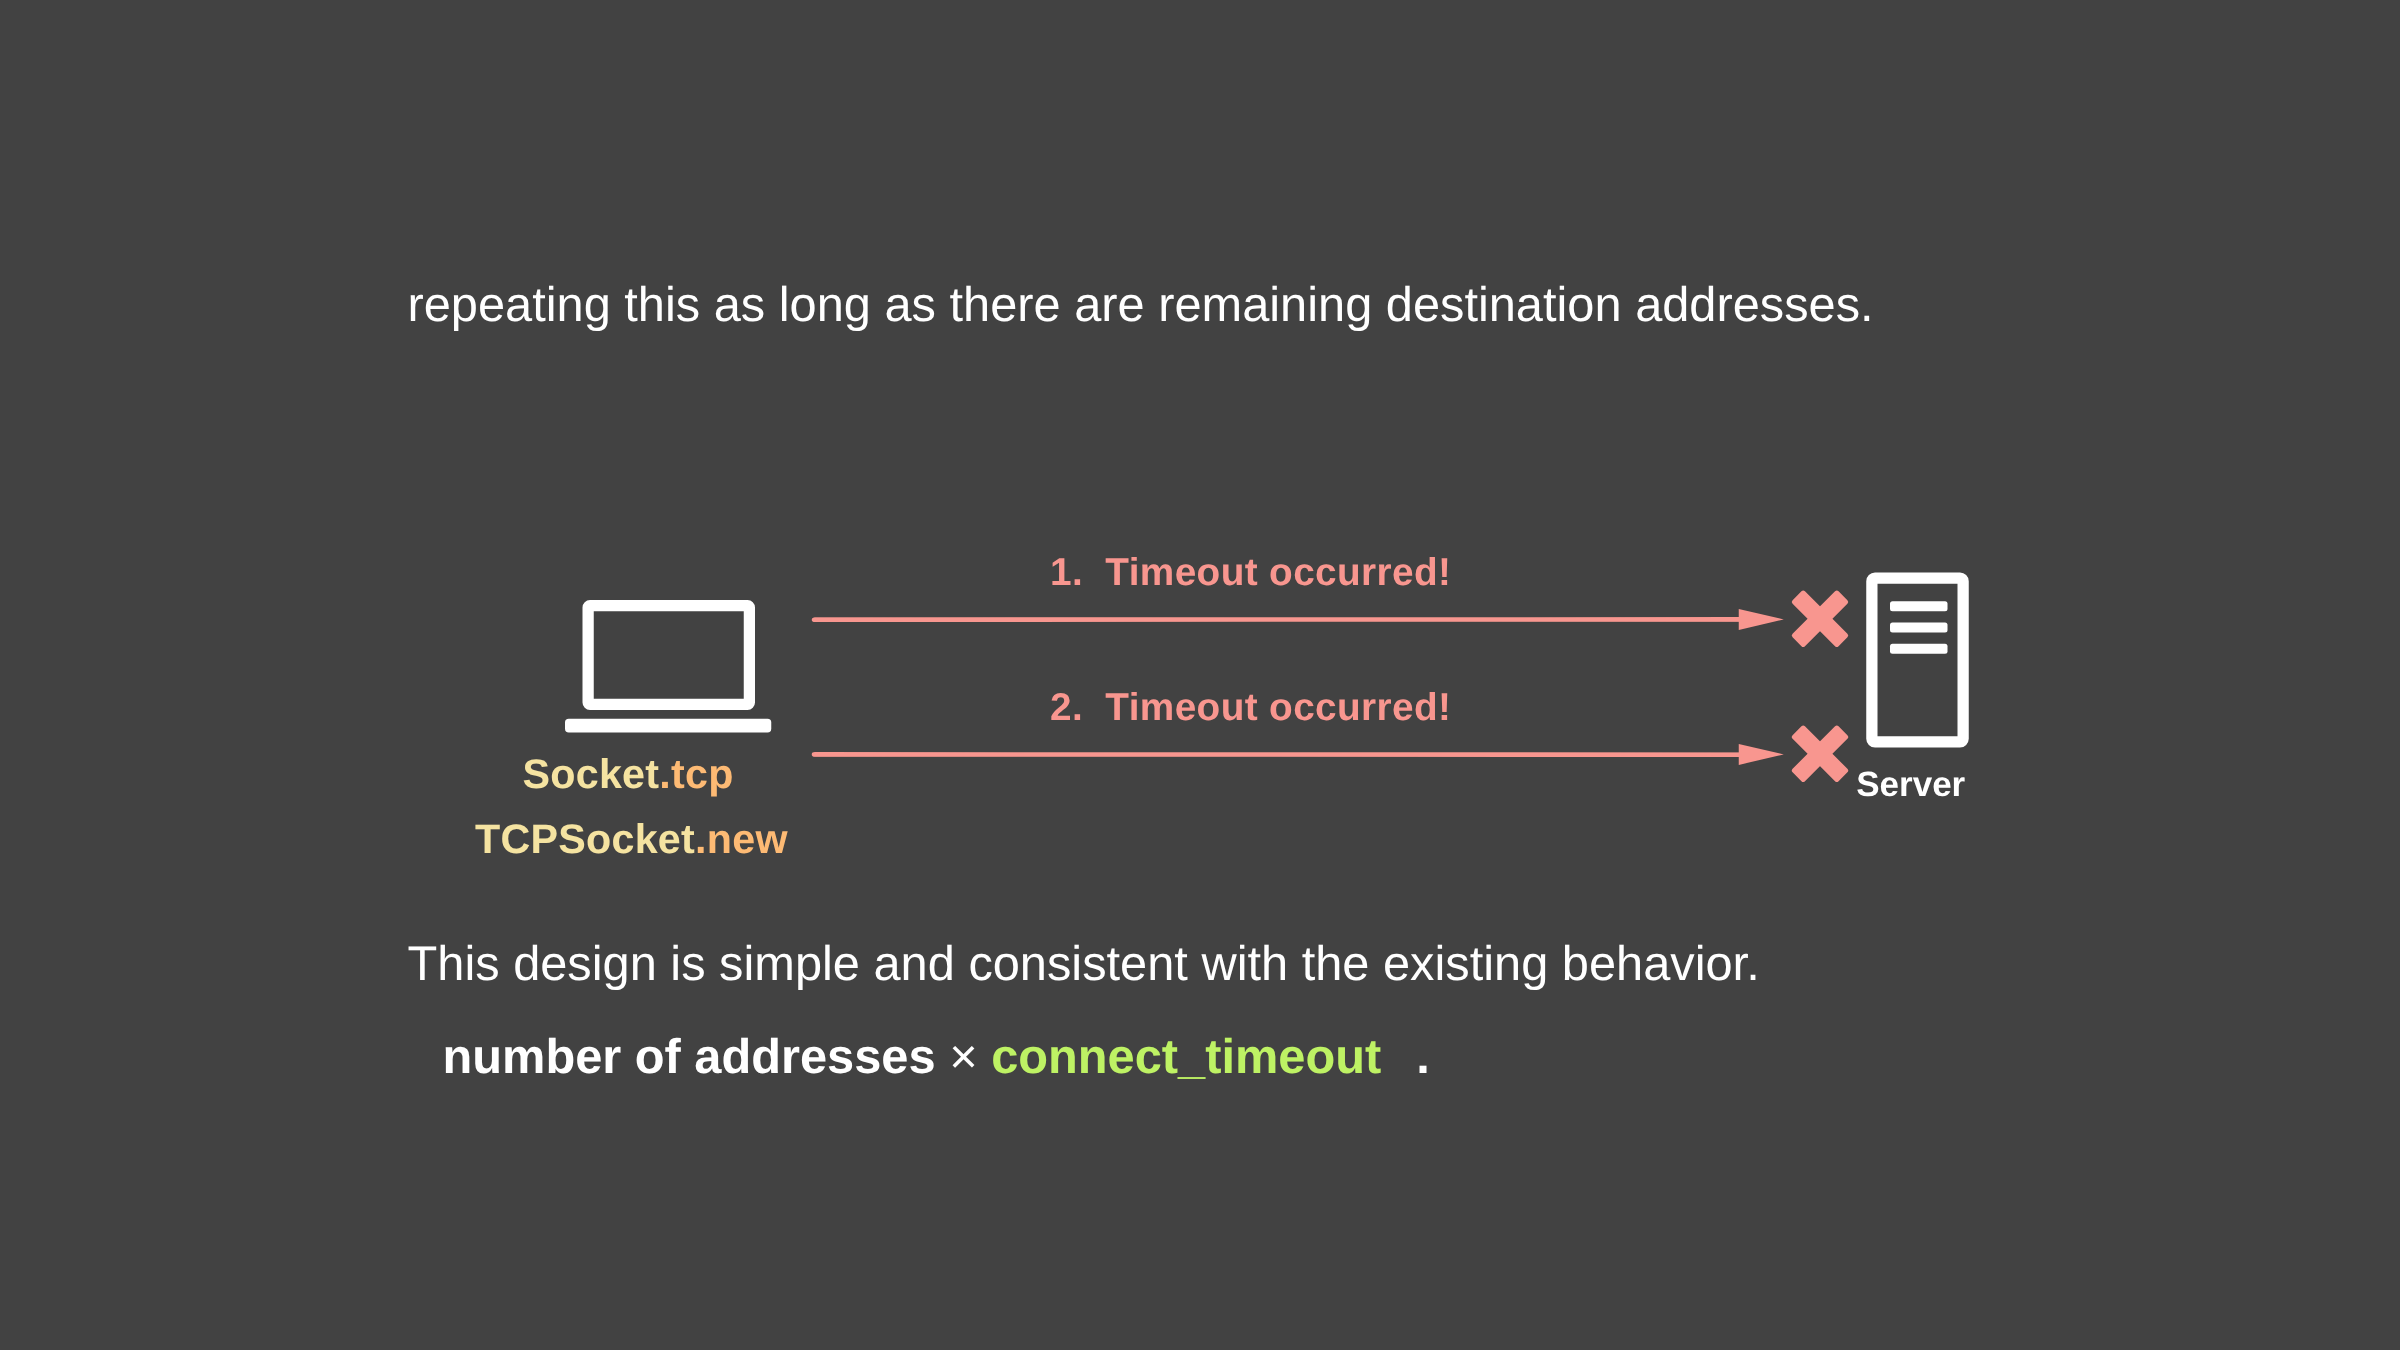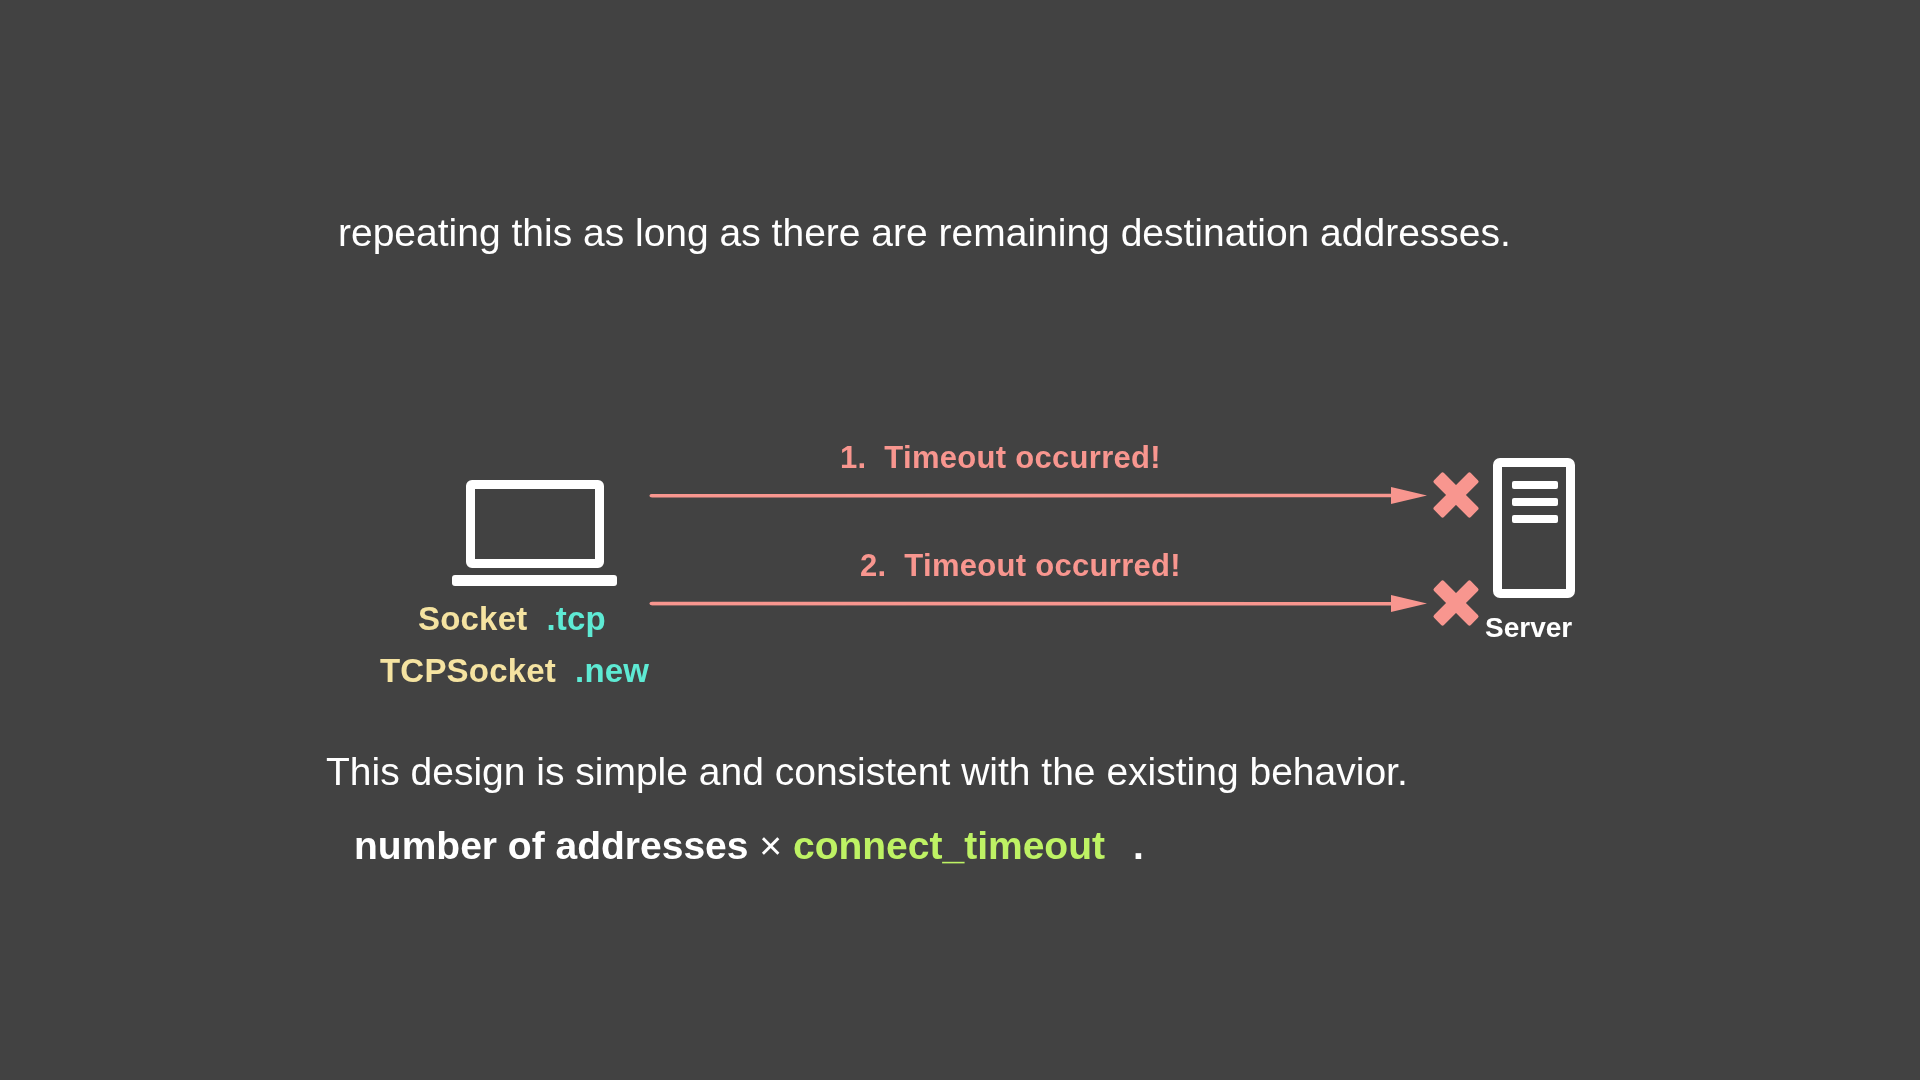--- a/index.html
+++ b/index.html
@@ -49,21 +49,21 @@
   
   .para {
     position: absolute;
     left: 326px;
     color: #ffffff;
     font-size: 39px;
     font-weight: 400;
     line-height: 74px;
     white-space: nowrap;
   }
-  .para-top { top: 196px; width: 1300px; white-space: normal; margin-left: 12px; }
+  .para-top { top: 208px; width: 1300px; white-space: normal; }
   .para-bottom { top: 735px; }
 
   .bold { font-weight: bold; margin-left: 28px; }
   .pink { color: #bef264; font-weight: bold; }
   .times { font-weight: 400; }
 
   
   .diagram {
     position: absolute;
     left: 380px;
@@ -105,31 +105,31 @@
   .sock-label {
     position: absolute;
     font-size: 33px;
     font-weight: bold;
     white-space: nowrap;
     letter-spacing: 0.2px;
   }
   .sock-1 { left: 38px; top: 180px; }
   .sock-2 { left: 0px; top: 232px; }
   .tok-yellow { color: #f5e3a1; }
-  .tok-blue   { color: #5eead4; margin-left: 19px; }
+  .tok-blue   { color: #fdba74; }
   .flow-label {
     position: absolute;
     font-size: 31px;
     font-weight: bold;
     color: #f8968f;
     white-space: nowrap;
     letter-spacing: 0.3px;
   }
   .flow-label-1 { left: 460px; top: 20px; text-align: right; }
-  .flow-label-2 { left: 460px; top: 128px; margin-left: 20px; }
+  .flow-label-2 { left: 460px; top: 128px; }
 
   .wire {
     position: absolute;
     height: 7px;
     width: 775px;
     left: 272px;
   }
   .wire-1 { top: 72px; }
   .wire-2 { top: 180px; }
   .wire svg { display: block; width: 100%; height: 100%; overflow: visible; }

